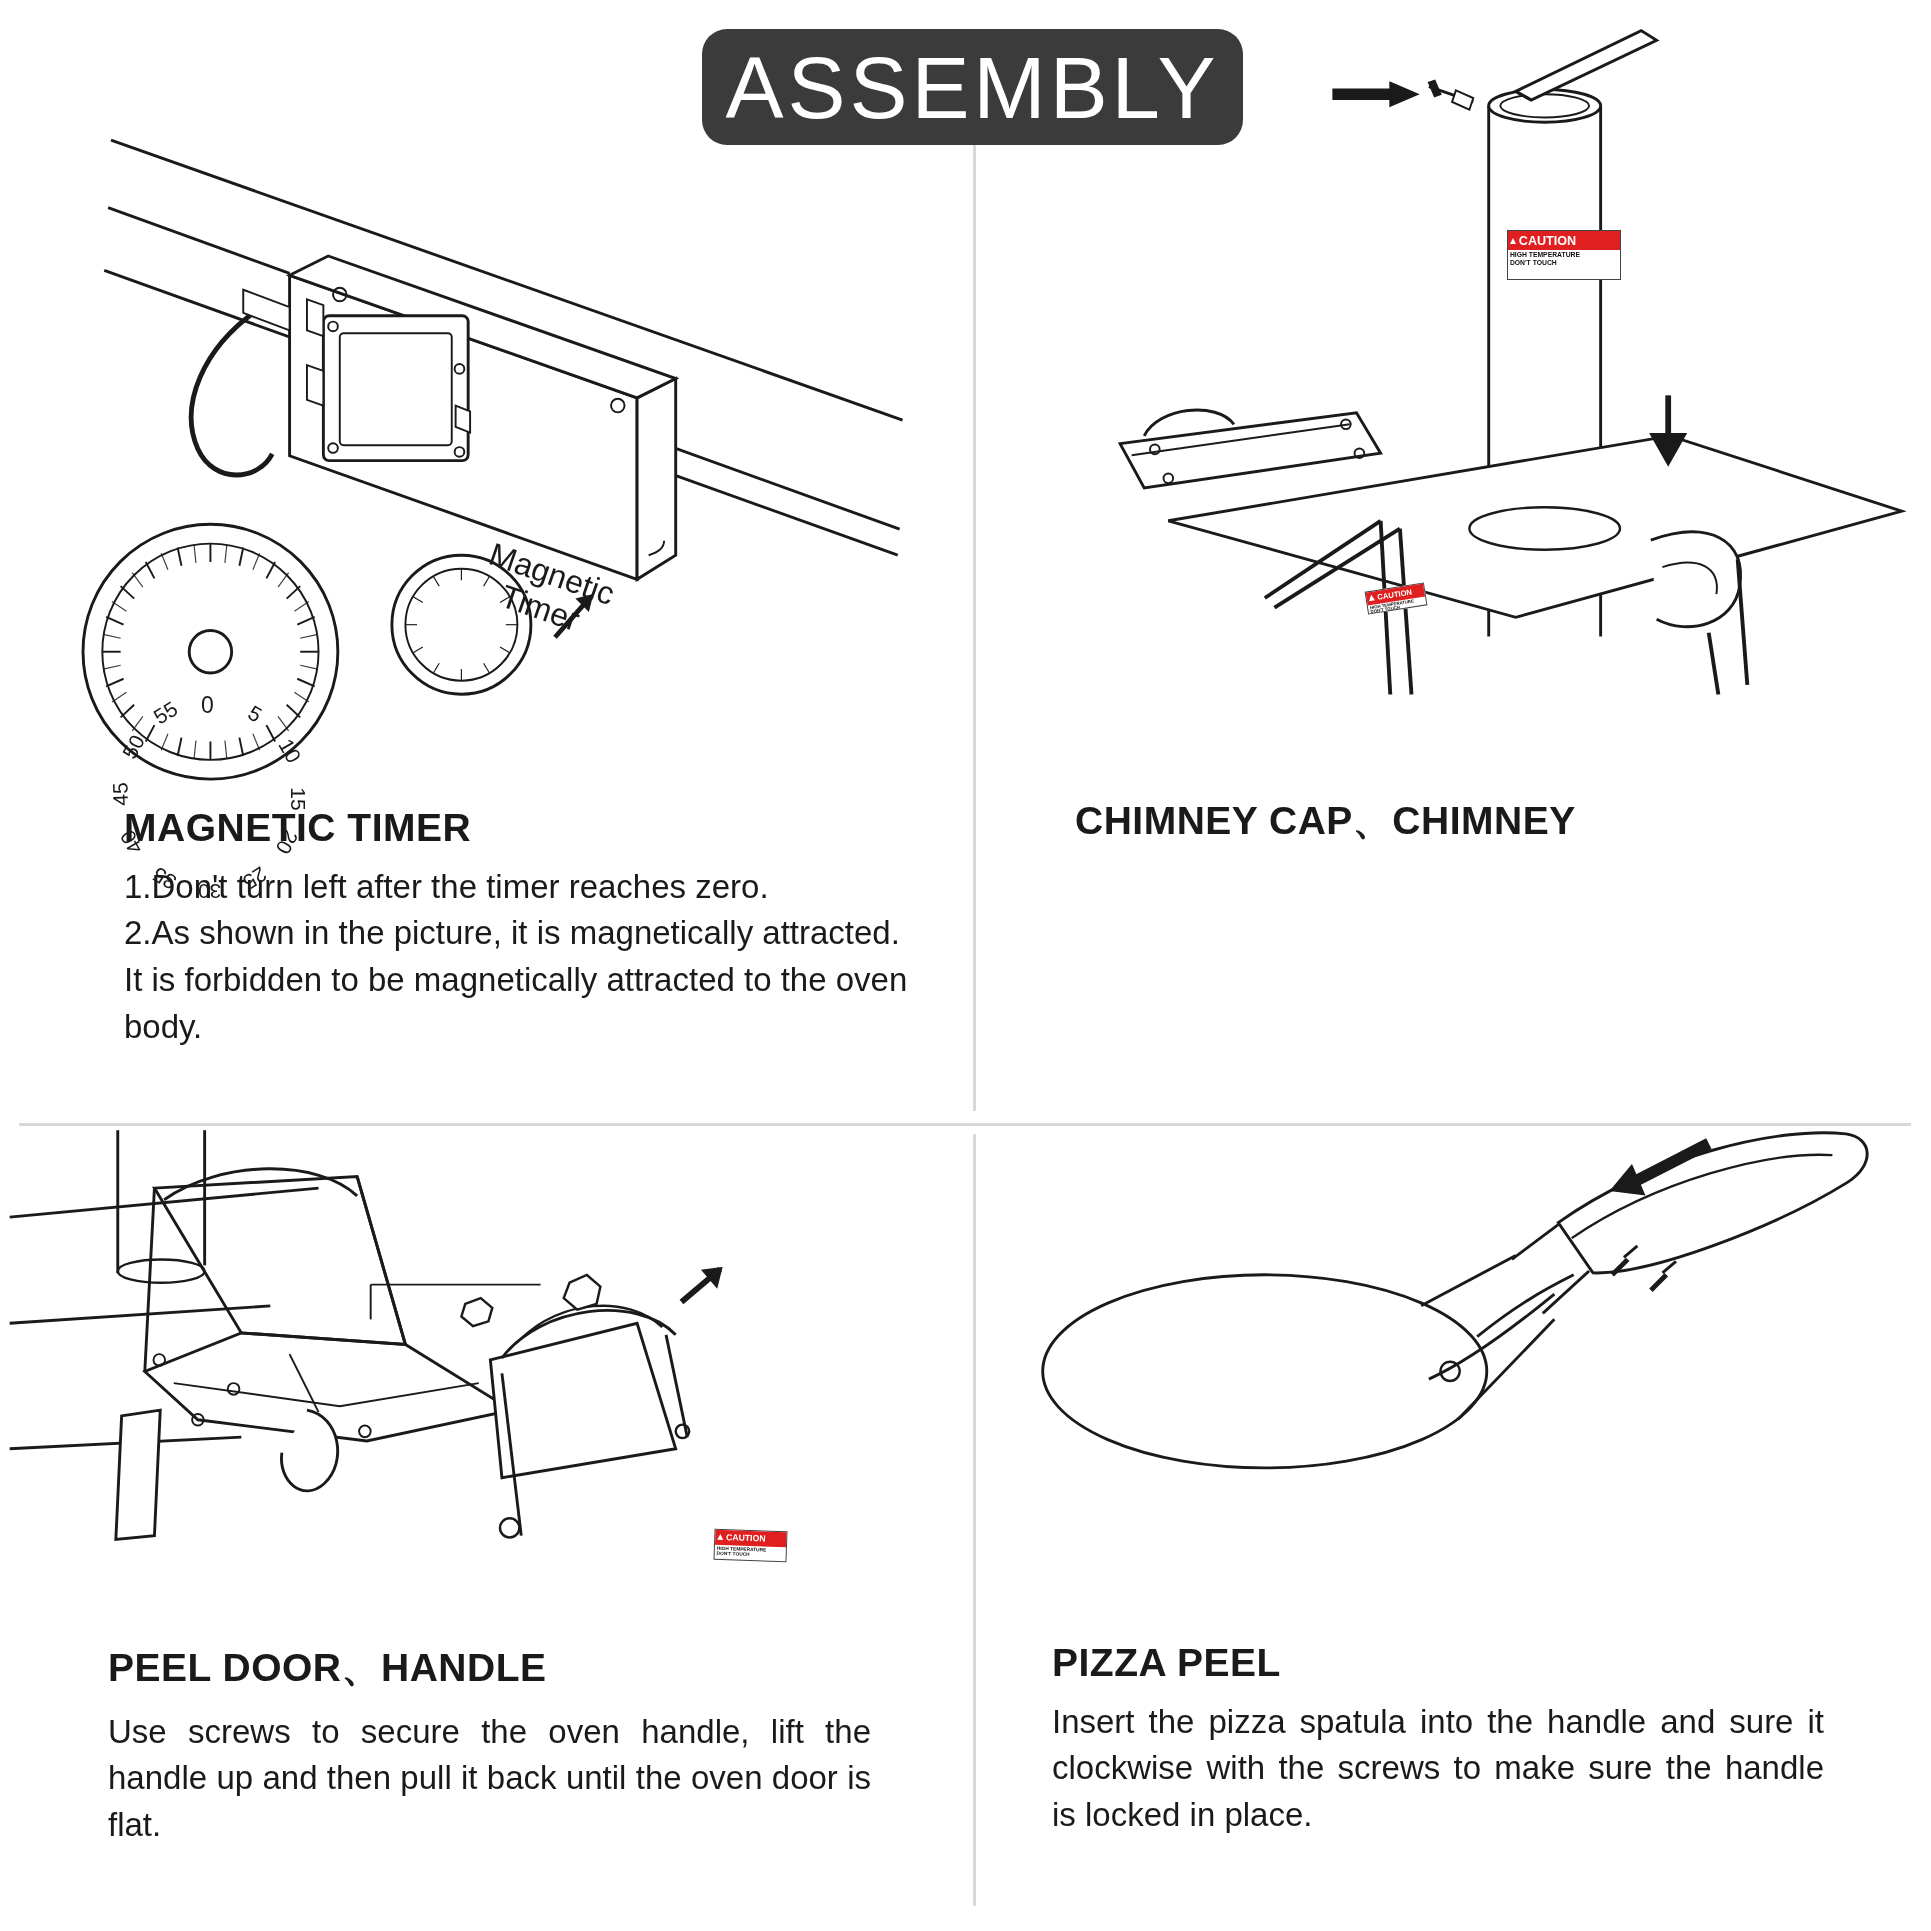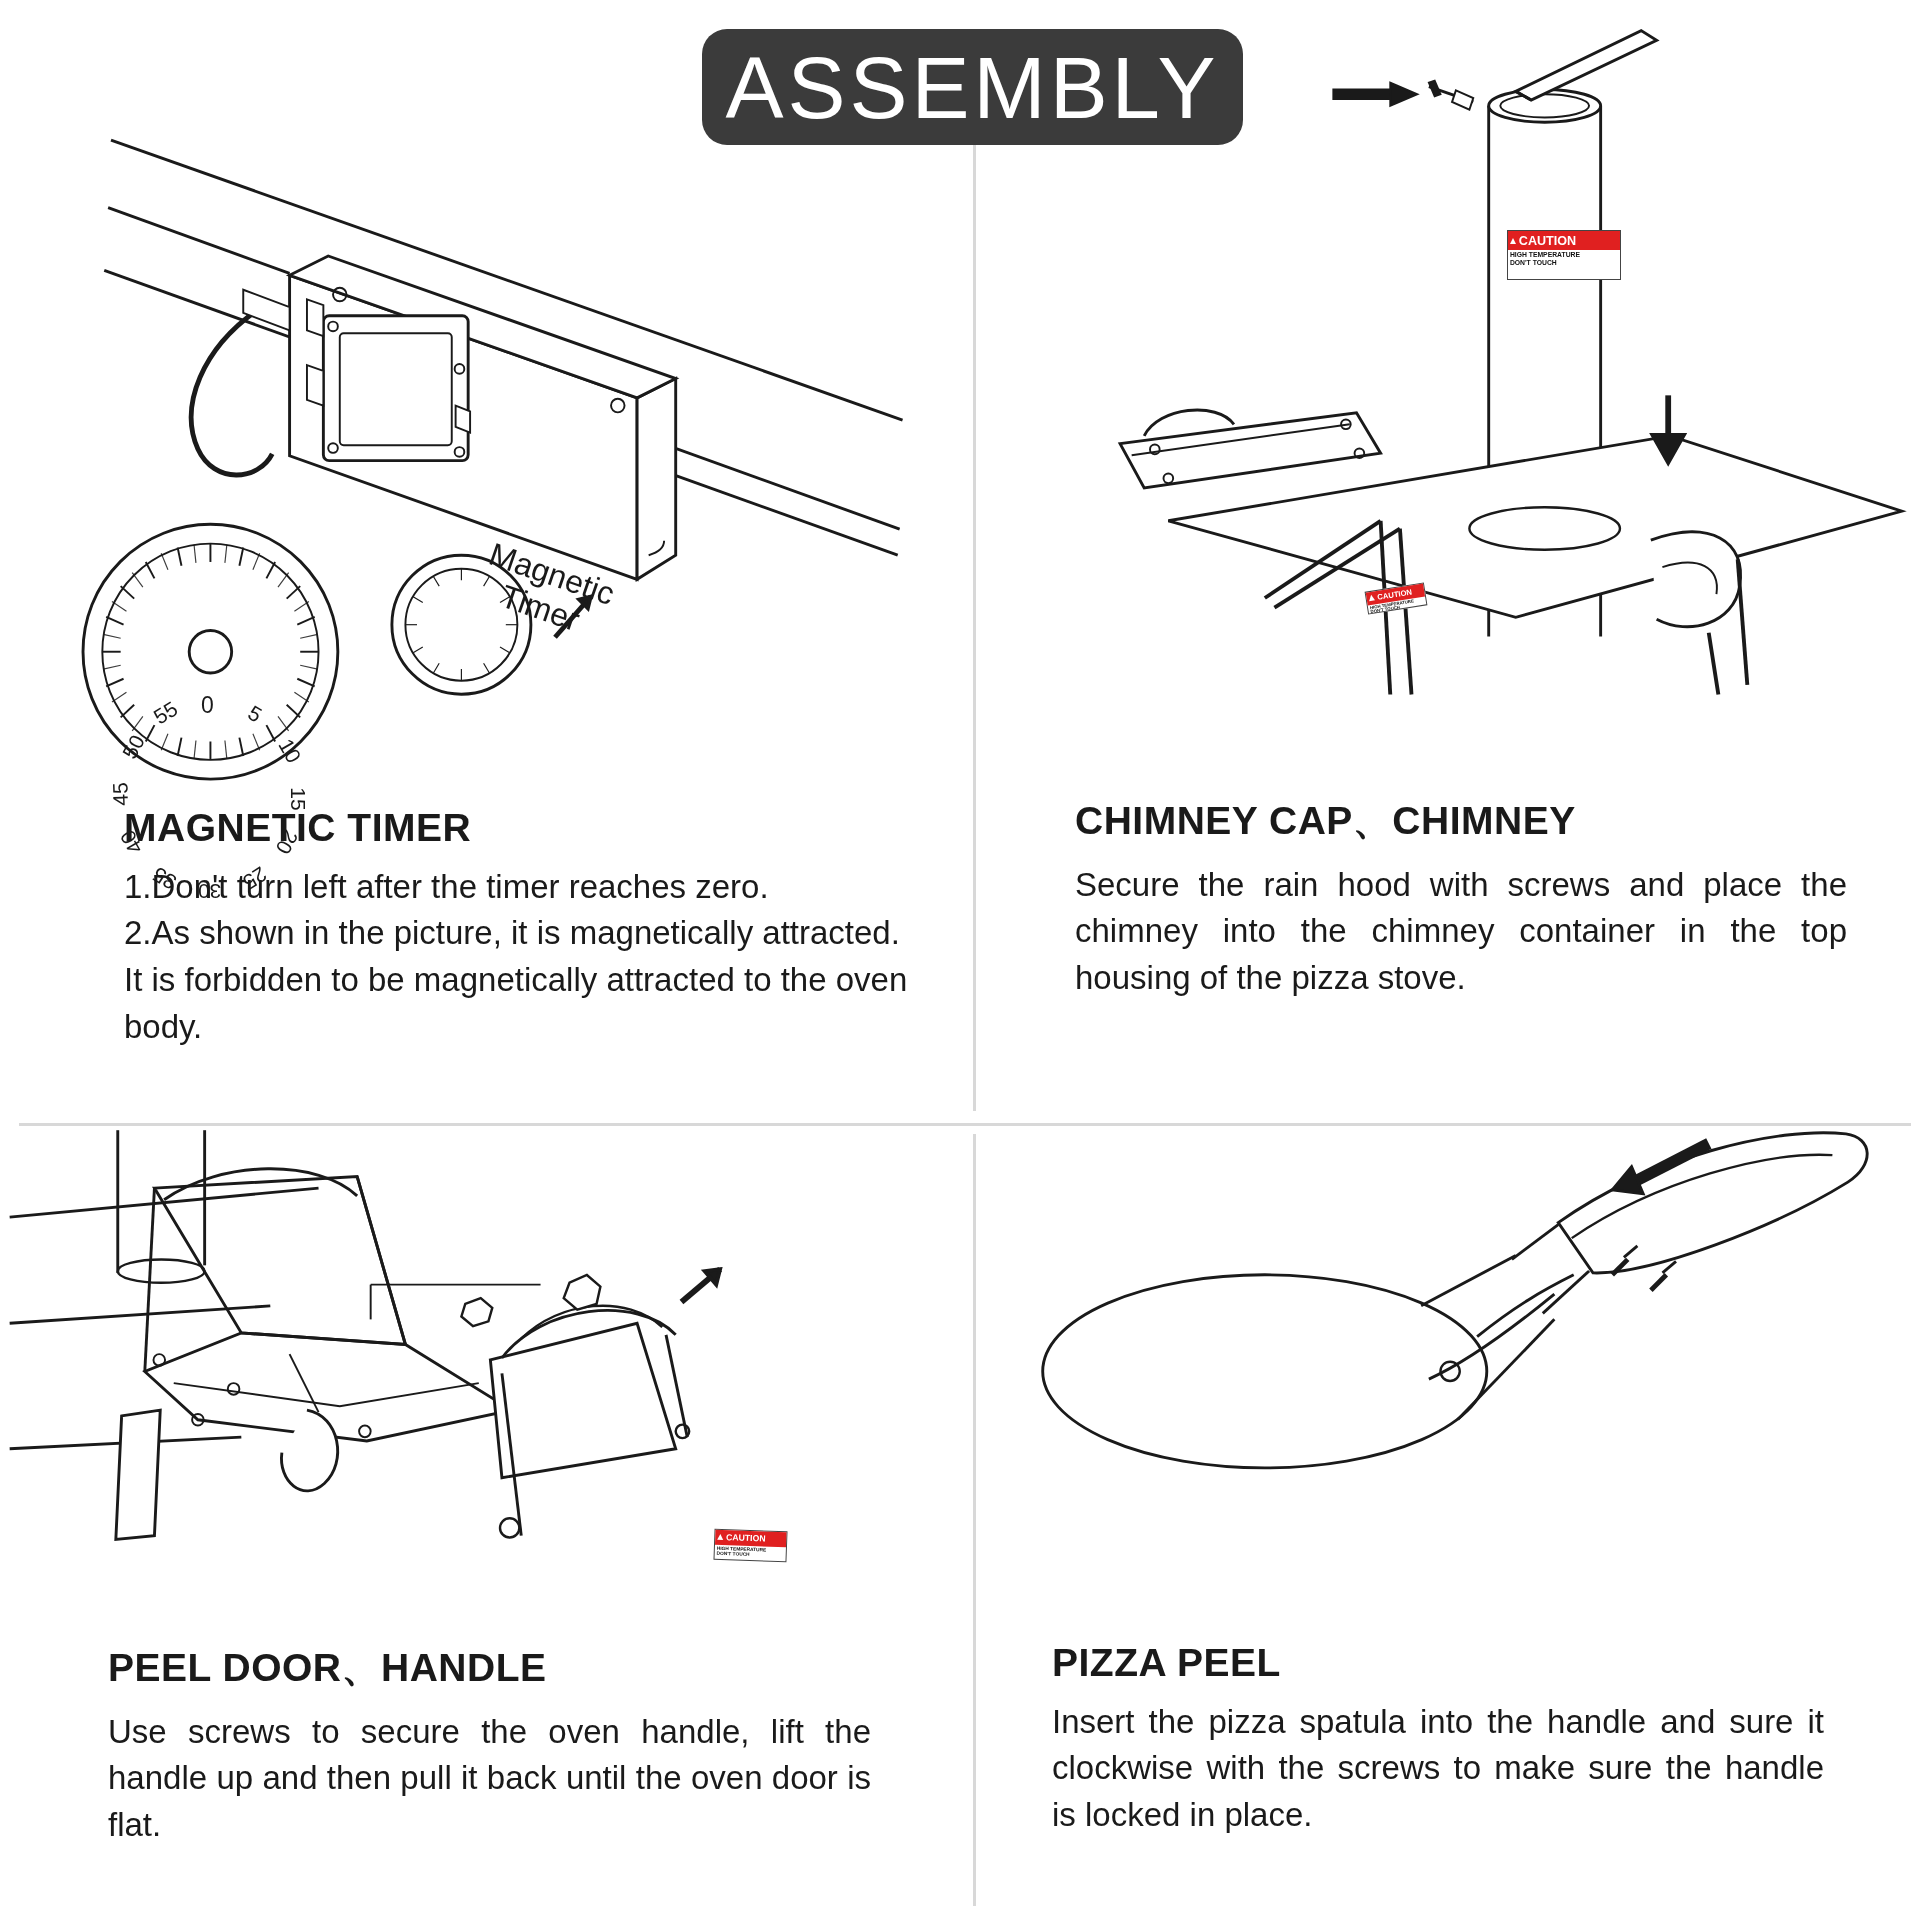--- a/index.html
+++ b/index.html
@@ -326,21 +326,20 @@
       <span>CAUTION</span>
     </div>
     <div class="sub">
       <div>HIGH TEMPERATURE</div>
       <div>DON'T TOUCH</div>
     </div>
   </div>
 
   <div class="txtblock tr-text">
     <h2 class="heading">CHIMNEY CAP、CHIMNEY</h2>
-    <p class="body-text">Secure the rain hood with screws and place the chimney into the chimney container in the top housing of the pizza stove.</p>
   </div>
 
   <div class="quad q-bl">
     <div class="art">
       <svg width="973" height="512" viewBox="0 0 1008 530" fill="none" stroke="#1a1a1a" stroke-width="3">
 
         <path d="M122 0 L122 148"></path>
         <path d="M212 0 L212 140"></path>
         <ellipse cx="167" cy="146" rx="45" ry="12" stroke-width="2.5"></ellipse>
 

